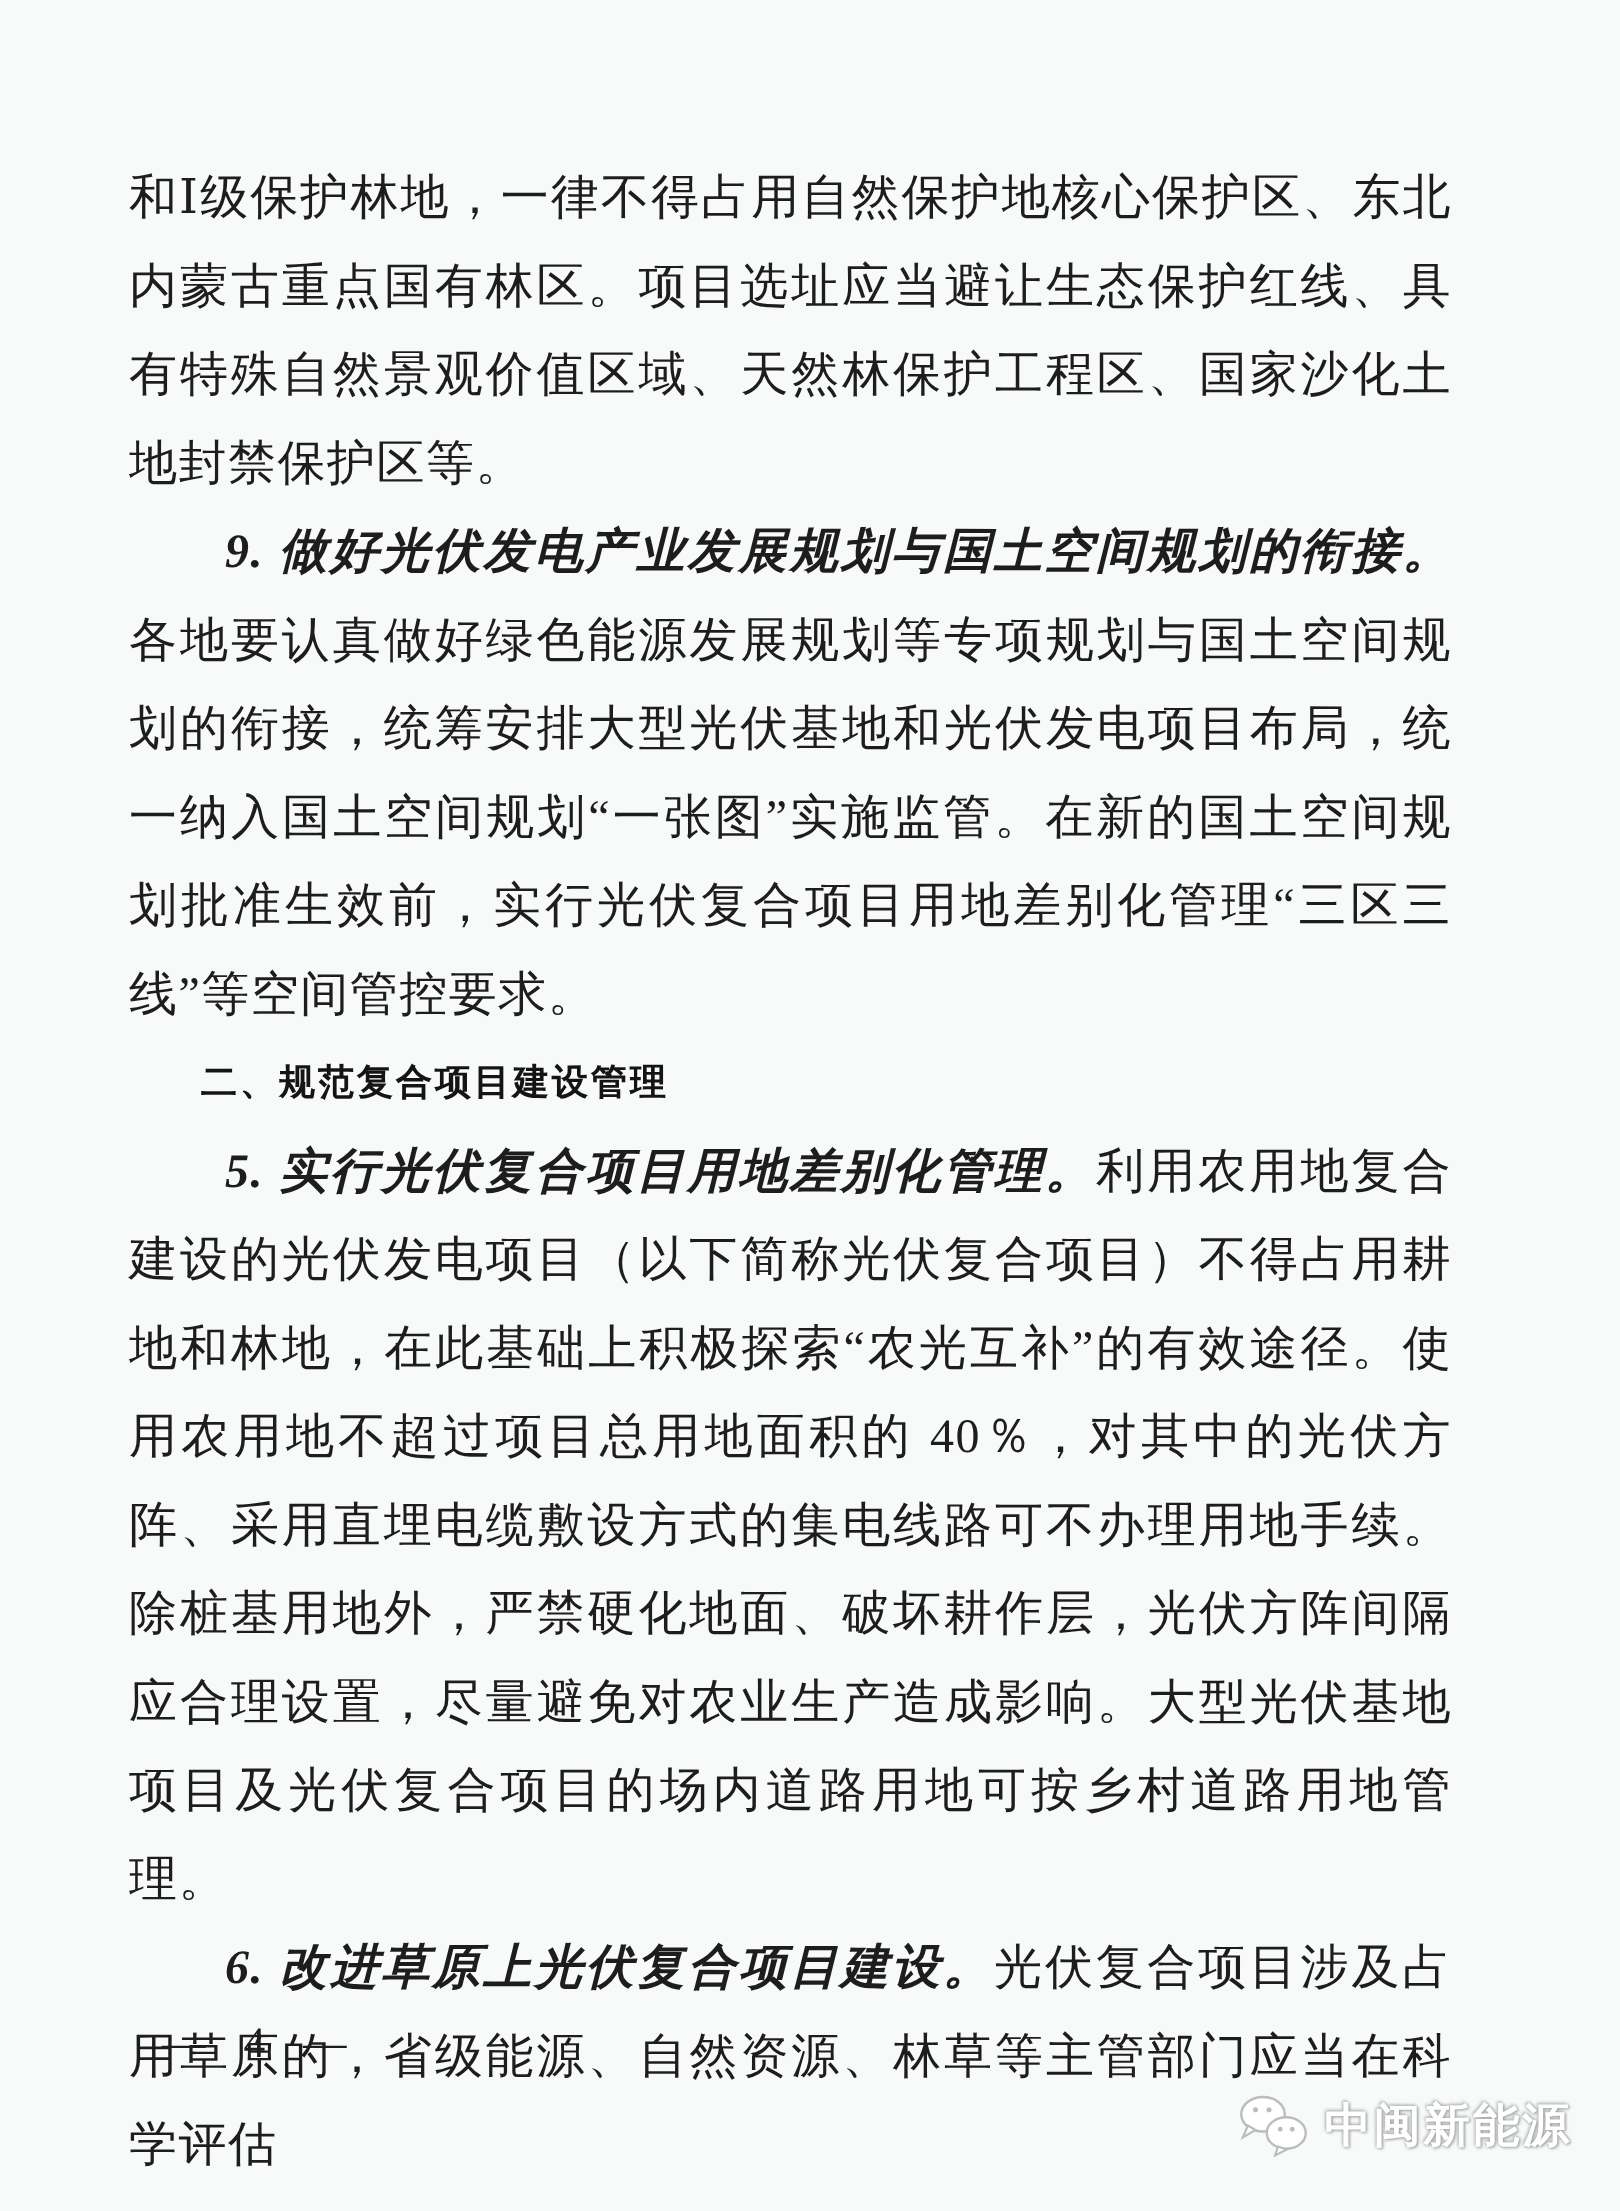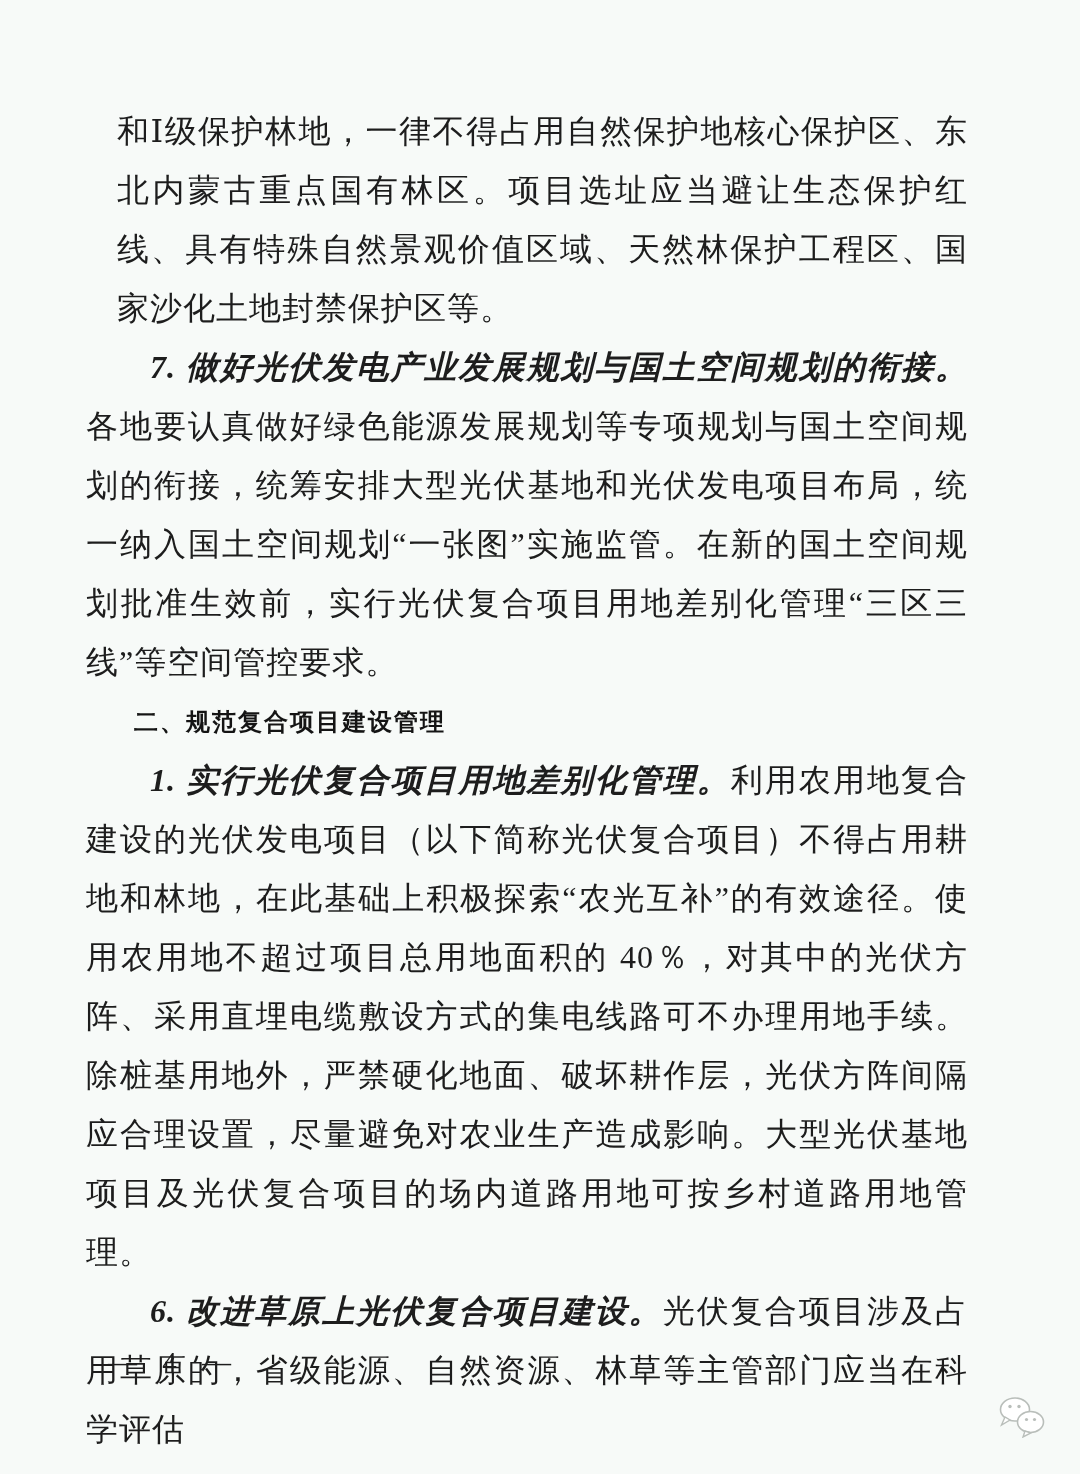--- a/index.html
+++ b/index.html
@@ -28,21 +28,20 @@
     text-justify: inter-ideograph;
     letter-spacing: 1px;
   }
   p.para {
     margin: 0;
     padding: 0;
     text-indent: 2em;
   }
   p.para.continued {
     text-indent: 0;
-    margin-left: 31px;
   }
   .lead {
     font-style: italic;
     font-weight: 600;
   }
   .section-heading {
     margin: 0;
     padding: 0;
     text-indent: 2em;
     font-family: "Liberation Sans", "DejaVu Sans", sans-serif;
@@ -92,27 +91,27 @@
 
 <div class="page">
 
   <div class="doc-body">
 
     <p class="para continued">
       <span>和Ⅰ级保护林地，一律不得占用自然保护地核心保护区、东北内蒙古重点国有林区。项目选址应当避让生态保护红线、具有特殊自然景观价值区域、天然林保护工程区、国家沙化土地封禁保护区等。</span>
     </p>
 
     <p class="para">
-      <span class="lead">7. 做好光伏发电产业发展规划与国土空间规划的衔接。</span><span>各地要认真做好绿色能源发展规划等专项规划与国土空间规划的衔接，统筹安排大型光伏基地和光伏发电项目布局，统一纳入国土空间规划“一张图”实施监管。在新的国土空间规划批准生效前，实行光伏复合项目用地差别化管理“三区三线”等空间管控要求。</span>
+      <span class="lead">9. 做好光伏发电产业发展规划与国土空间规划的衔接。</span><span>各地要认真做好绿色能源发展规划等专项规划与国土空间规划的衔接，统筹安排大型光伏基地和光伏发电项目布局，统一纳入国土空间规划“一张图”实施监管。在新的国土空间规划批准生效前，实行光伏复合项目用地差别化管理“三区三线”等空间管控要求。</span>
     </p>
 
     <h2 class="section-heading">二、规范复合项目建设管理</h2>
 
     <p class="para">
-      <span class="lead">1. 实行光伏复合项目用地差别化管理。</span><span>利用农用地复合建设的光伏发电项目（以下简称光伏复合项目）不得占用耕地和林地，在此基础上积极探索“农光互补”的有效途径。使用农用地不超过项目总用地面积的 40％，对其中的光伏方阵、采用直埋电缆敷设方式的集电线路可不办理用地手续。除桩基用地外，严禁硬化地面、破坏耕作层，光伏方阵间隔应合理设置，尽量避免对农业生产造成影响。大型光伏基地项目及光伏复合项目的场内道路用地可按乡村道路用地管理。</span>
+      <span class="lead">5. 实行光伏复合项目用地差别化管理。</span><span>利用农用地复合建设的光伏发电项目（以下简称光伏复合项目）不得占用耕地和林地，在此基础上积极探索“农光互补”的有效途径。使用农用地不超过项目总用地面积的 40％，对其中的光伏方阵、采用直埋电缆敷设方式的集电线路可不办理用地手续。除桩基用地外，严禁硬化地面、破坏耕作层，光伏方阵间隔应合理设置，尽量避免对农业生产造成影响。大型光伏基地项目及光伏复合项目的场内道路用地可按乡村道路用地管理。</span>
     </p>
 
     <p class="para">
       <span class="lead">6. 改进草原上光伏复合项目建设。</span><span>光伏复合项目涉及占用草原的，省级能源、自然资源、林草等主管部门应当在科学评估</span>
     </p>
 
   </div>
 
   <div class="page-number">— 4 —</div>
 
@@ -124,15 +123,16 @@
         <path d="M7 21 L3.5 29 L12 24 Z" fill="#ffffff" stroke="#b9beba" stroke-width="1.4"></path>
         <circle cx="12" cy="10.5" r="1.7" fill="#b9beba"></circle>
         <circle cx="21" cy="10.5" r="1.7" fill="#b9beba"></circle>
 
         <ellipse cx="32.5" cy="26" rx="13" ry="10.5" fill="#ffffff" stroke="#b9beba" stroke-width="1.6"></ellipse>
         <path d="M27 35 L25 41 L33 37 Z" fill="#ffffff" stroke="#b9beba" stroke-width="1.4"></path>
         <circle cx="28.5" cy="23.5" r="1.6" fill="#b9beba"></circle>
         <circle cx="36.5" cy="23.5" r="1.6" fill="#b9beba"></circle>
       </svg>
     </span>
+    <span class="wm-text">中闽新能源</span>
   </div>
 
 </div>
 
 </body></html>

